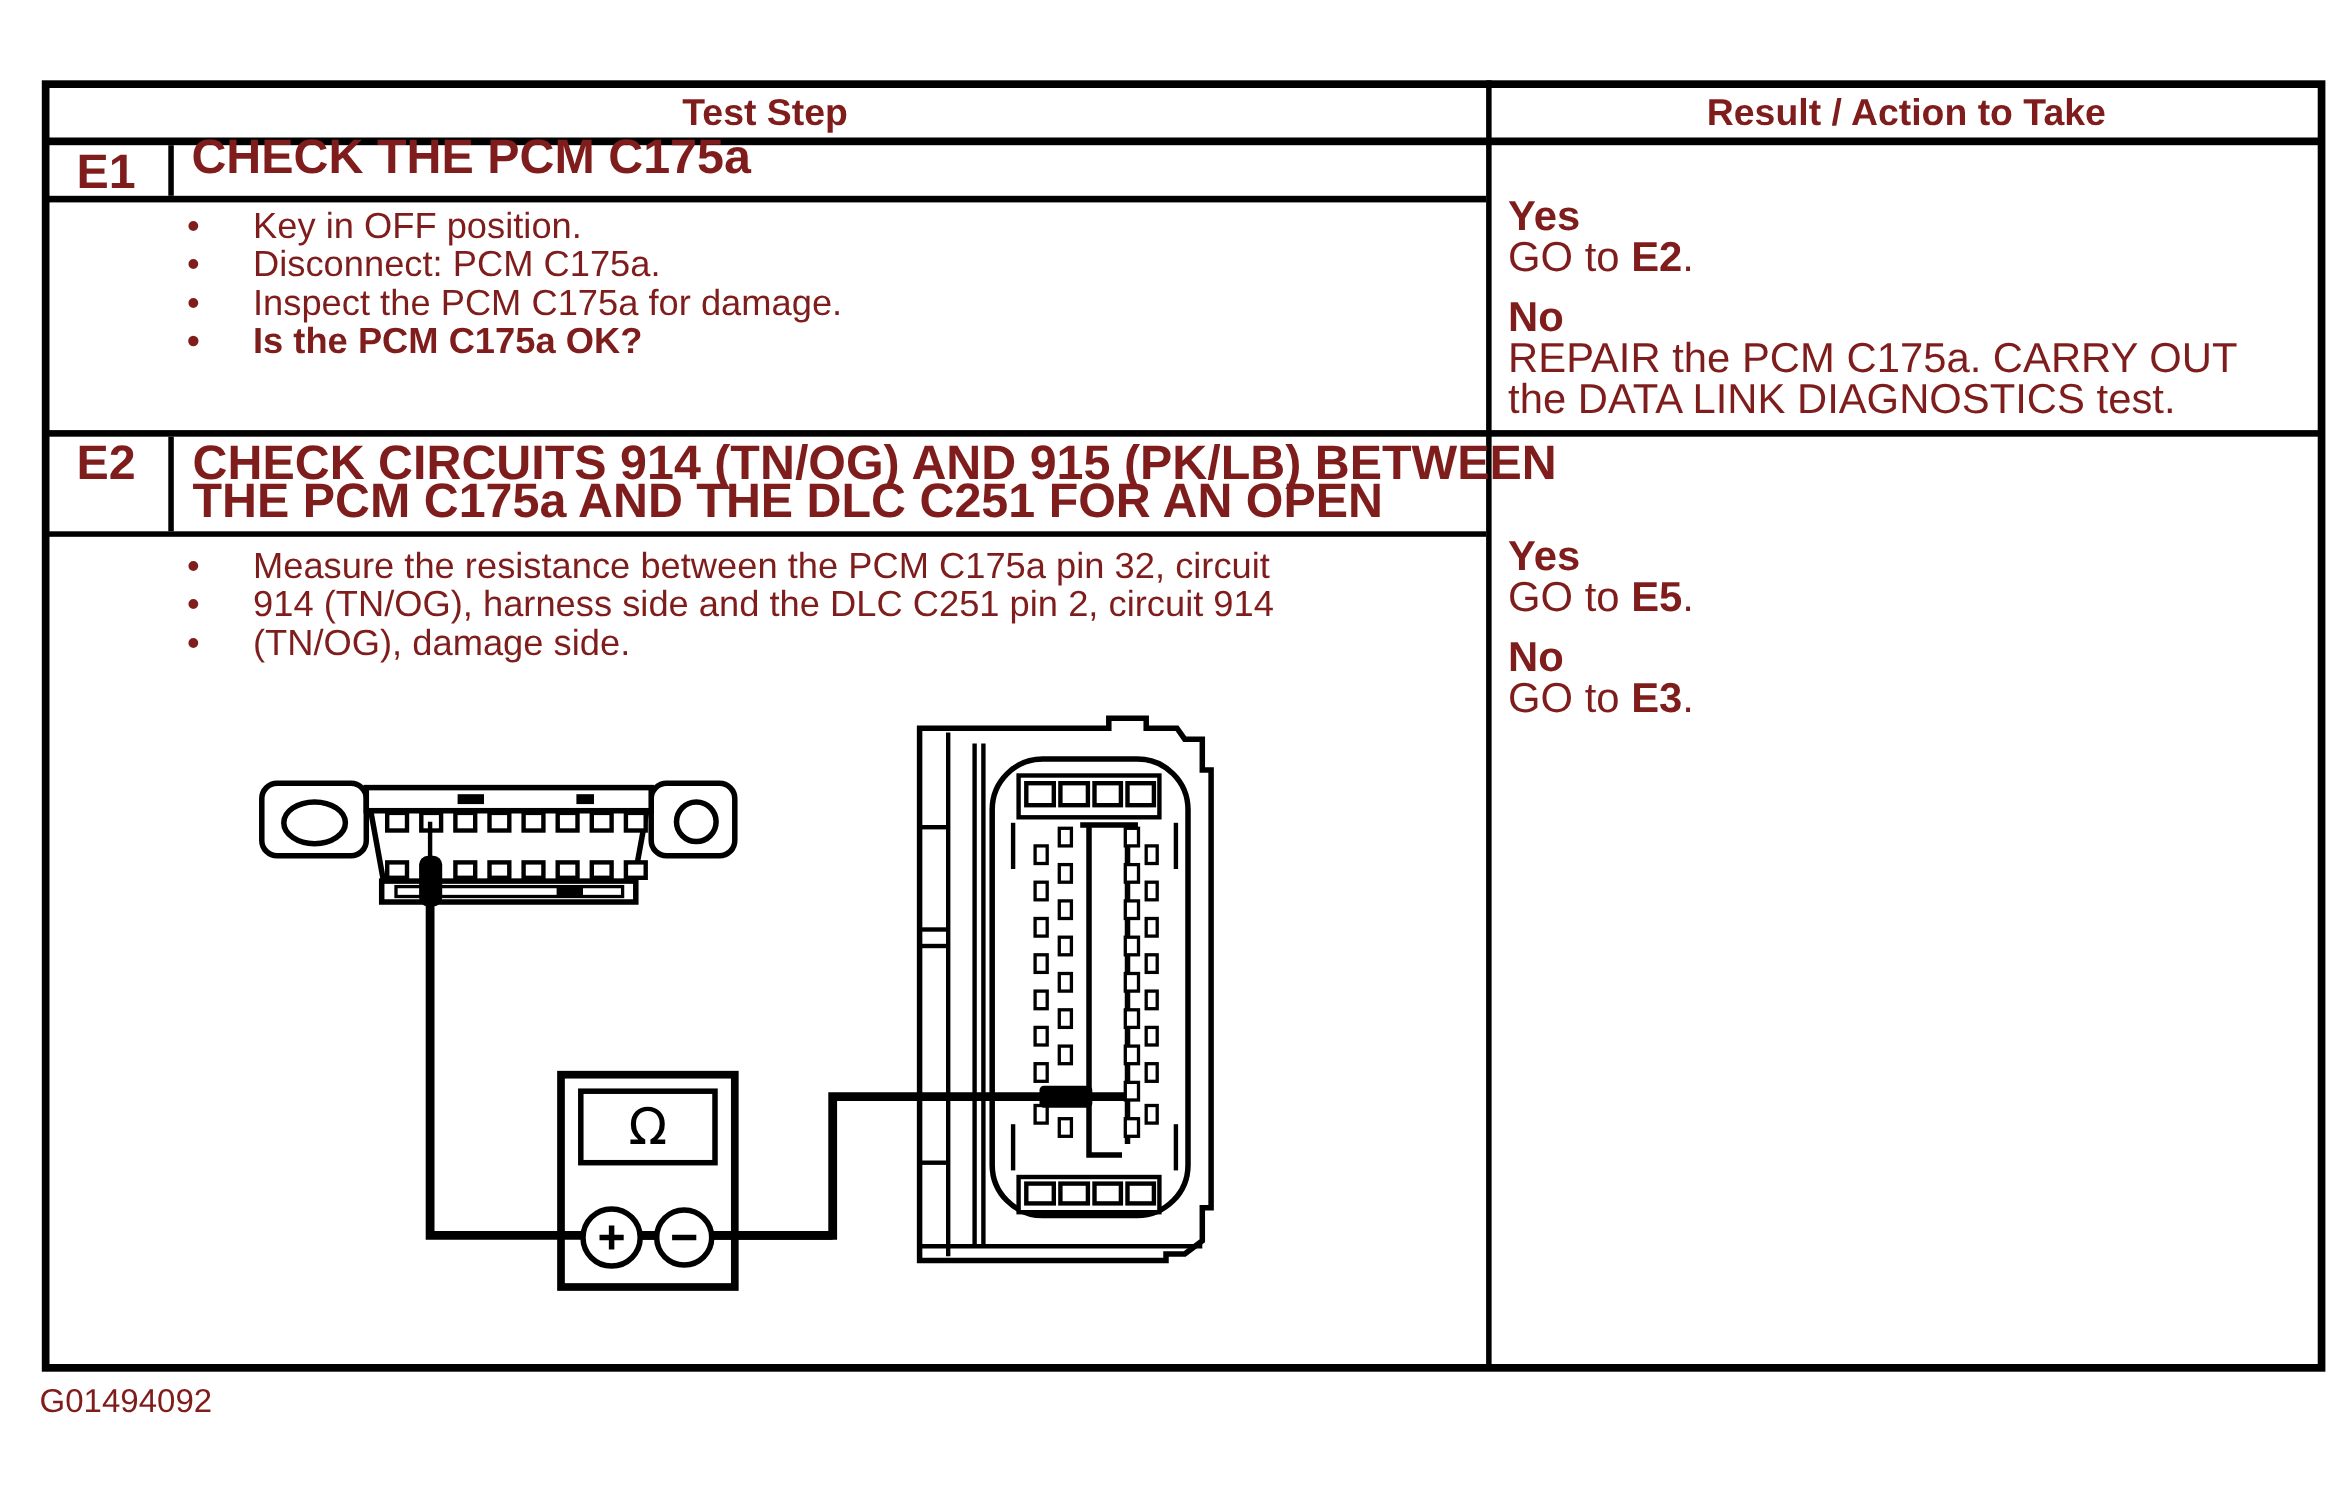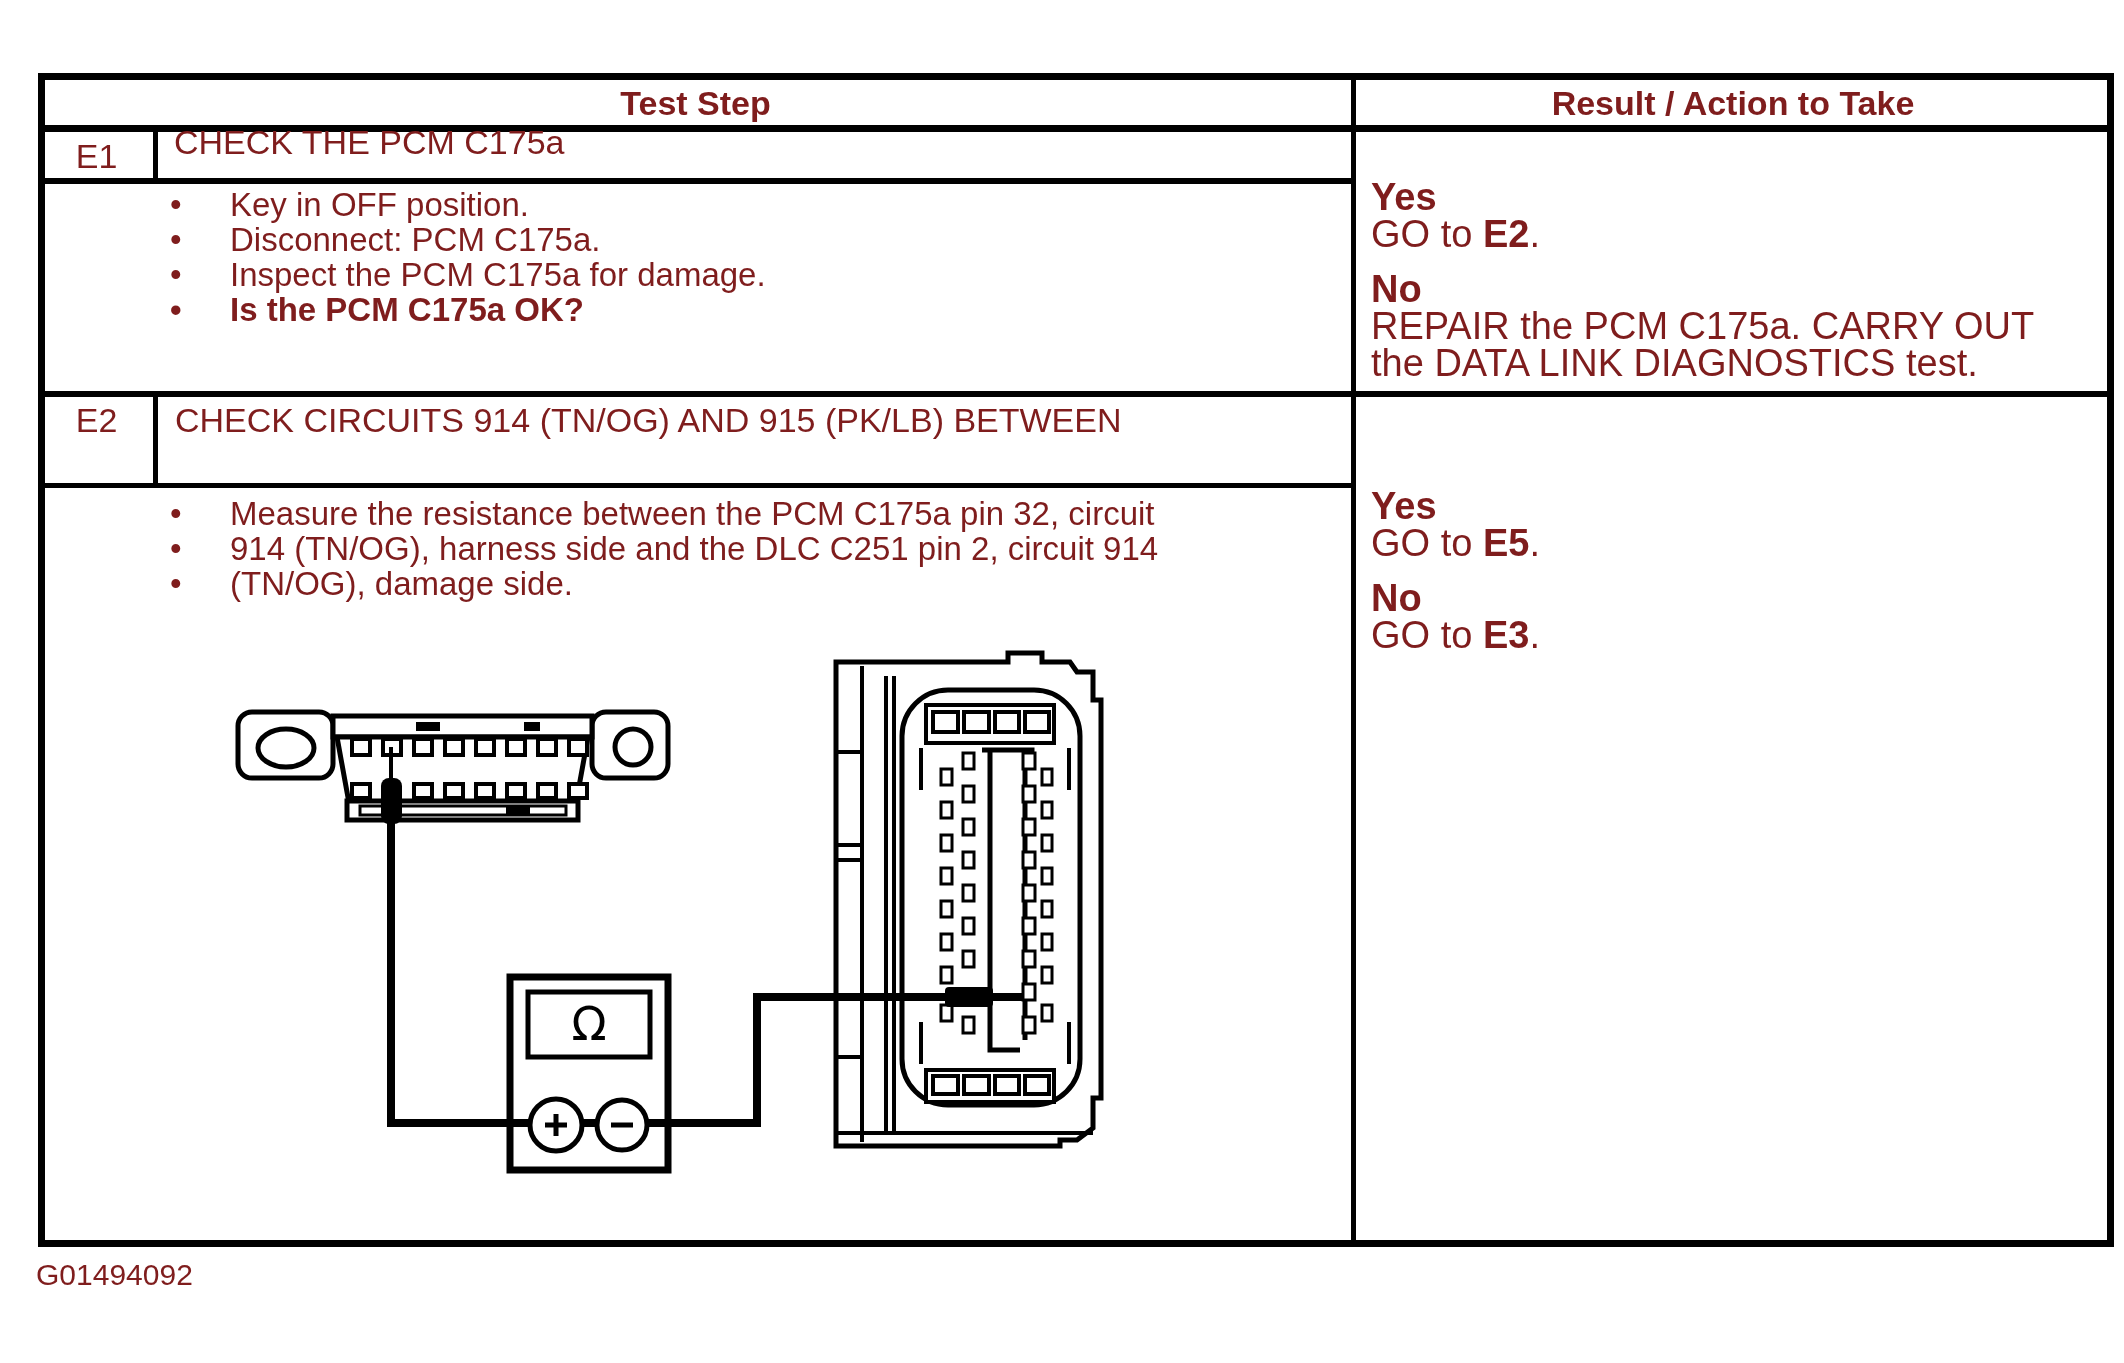--- a/index.html
+++ b/index.html
@@ -12,21 +12,21 @@
     overflow:hidden;
   }
   .abs{position:absolute;white-space:nowrap;}
   .rule{position:absolute;background:#000;}
   .outer-border{
     position:absolute;left:38px;top:73px;width:2062px;height:1160px;
     border:7px solid #000;background:transparent;
   }
   .bold{font-weight:700;}
   .hdr{font-size:34px;font-weight:700;text-align:center;}
-  .rowtitle{font-size:34px;font-weight:400;line-height:35px;}
+  .rowtitle{font-size:44px;font-weight:700;line-height:35px;}
   .bullets{font-size:33px;line-height:35px;}
   .bullet-row{display:flex;}
   .bullet-dot{width:60px;flex:0 0 60px;}
   .result-block{font-size:38px;line-height:37px;}
   .gap-top{margin-top:18px;}
   .figure-id{font-size:30px;}
   svg{position:absolute;overflow:visible;}
 </style>
 </head>
 <body>
@@ -71,20 +71,21 @@
     <div class="bold">Yes</div>
     <div><span>GO to </span><span class="bold">E2</span><span>.</span></div>
     <div class="bold gap-top">No</div>
     <div>REPAIR the PCM C175a. CARRY OUT</div>
     <div>the DATA LINK DIAGNOSTICS test.</div>
   </div>
 
   <div class="abs rowtitle" style="left:40px;top:403px;width:113px;text-align:center;">E2</div>
   <div class="abs rowtitle" style="left:175px;top:403px;">
     <div>CHECK CIRCUITS 914 (TN/OG) AND 915 (PK/LB) BETWEEN</div>
+    <div>THE PCM C175a AND THE DLC C251 FOR AN OPEN</div>
   </div>
 
   <div class="abs bullets" style="left:170px;top:496px;">
     <div class="bullet-row">
       <span class="bullet-dot">•</span>
       <span>Measure the resistance between the PCM C175a pin 32, circuit</span>
     </div>
     <div class="bullet-row">
       <span class="bullet-dot">•</span>
       <span>914 (TN/OG), harness side and the DLC C251 pin 2, circuit 914</span>

